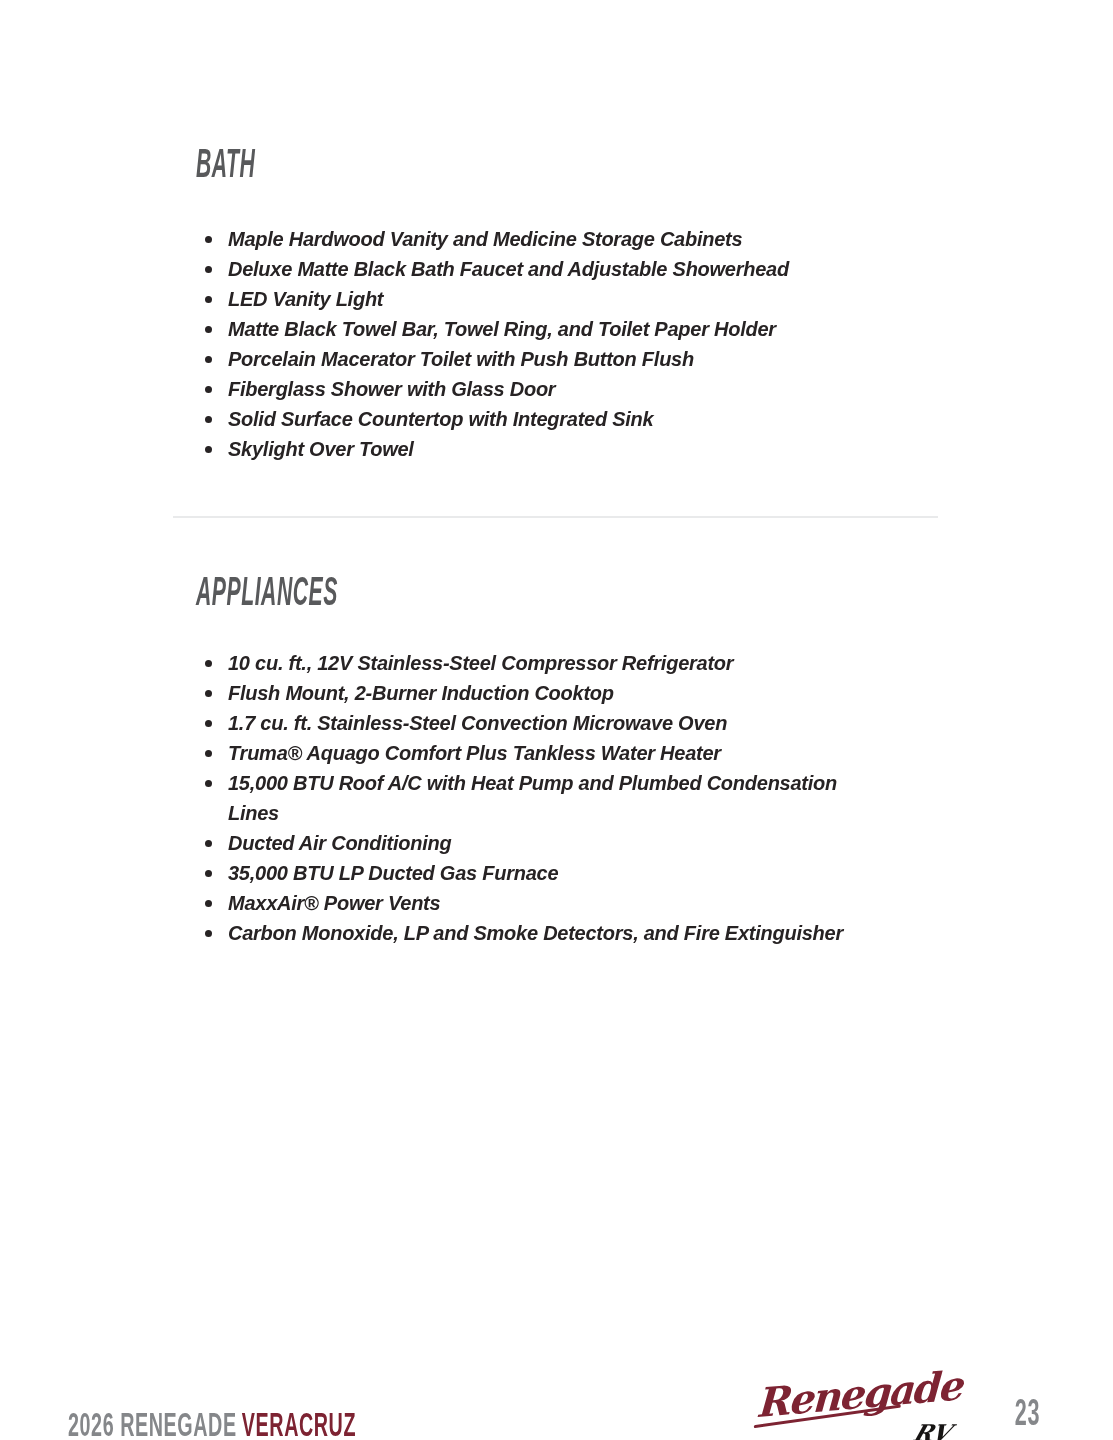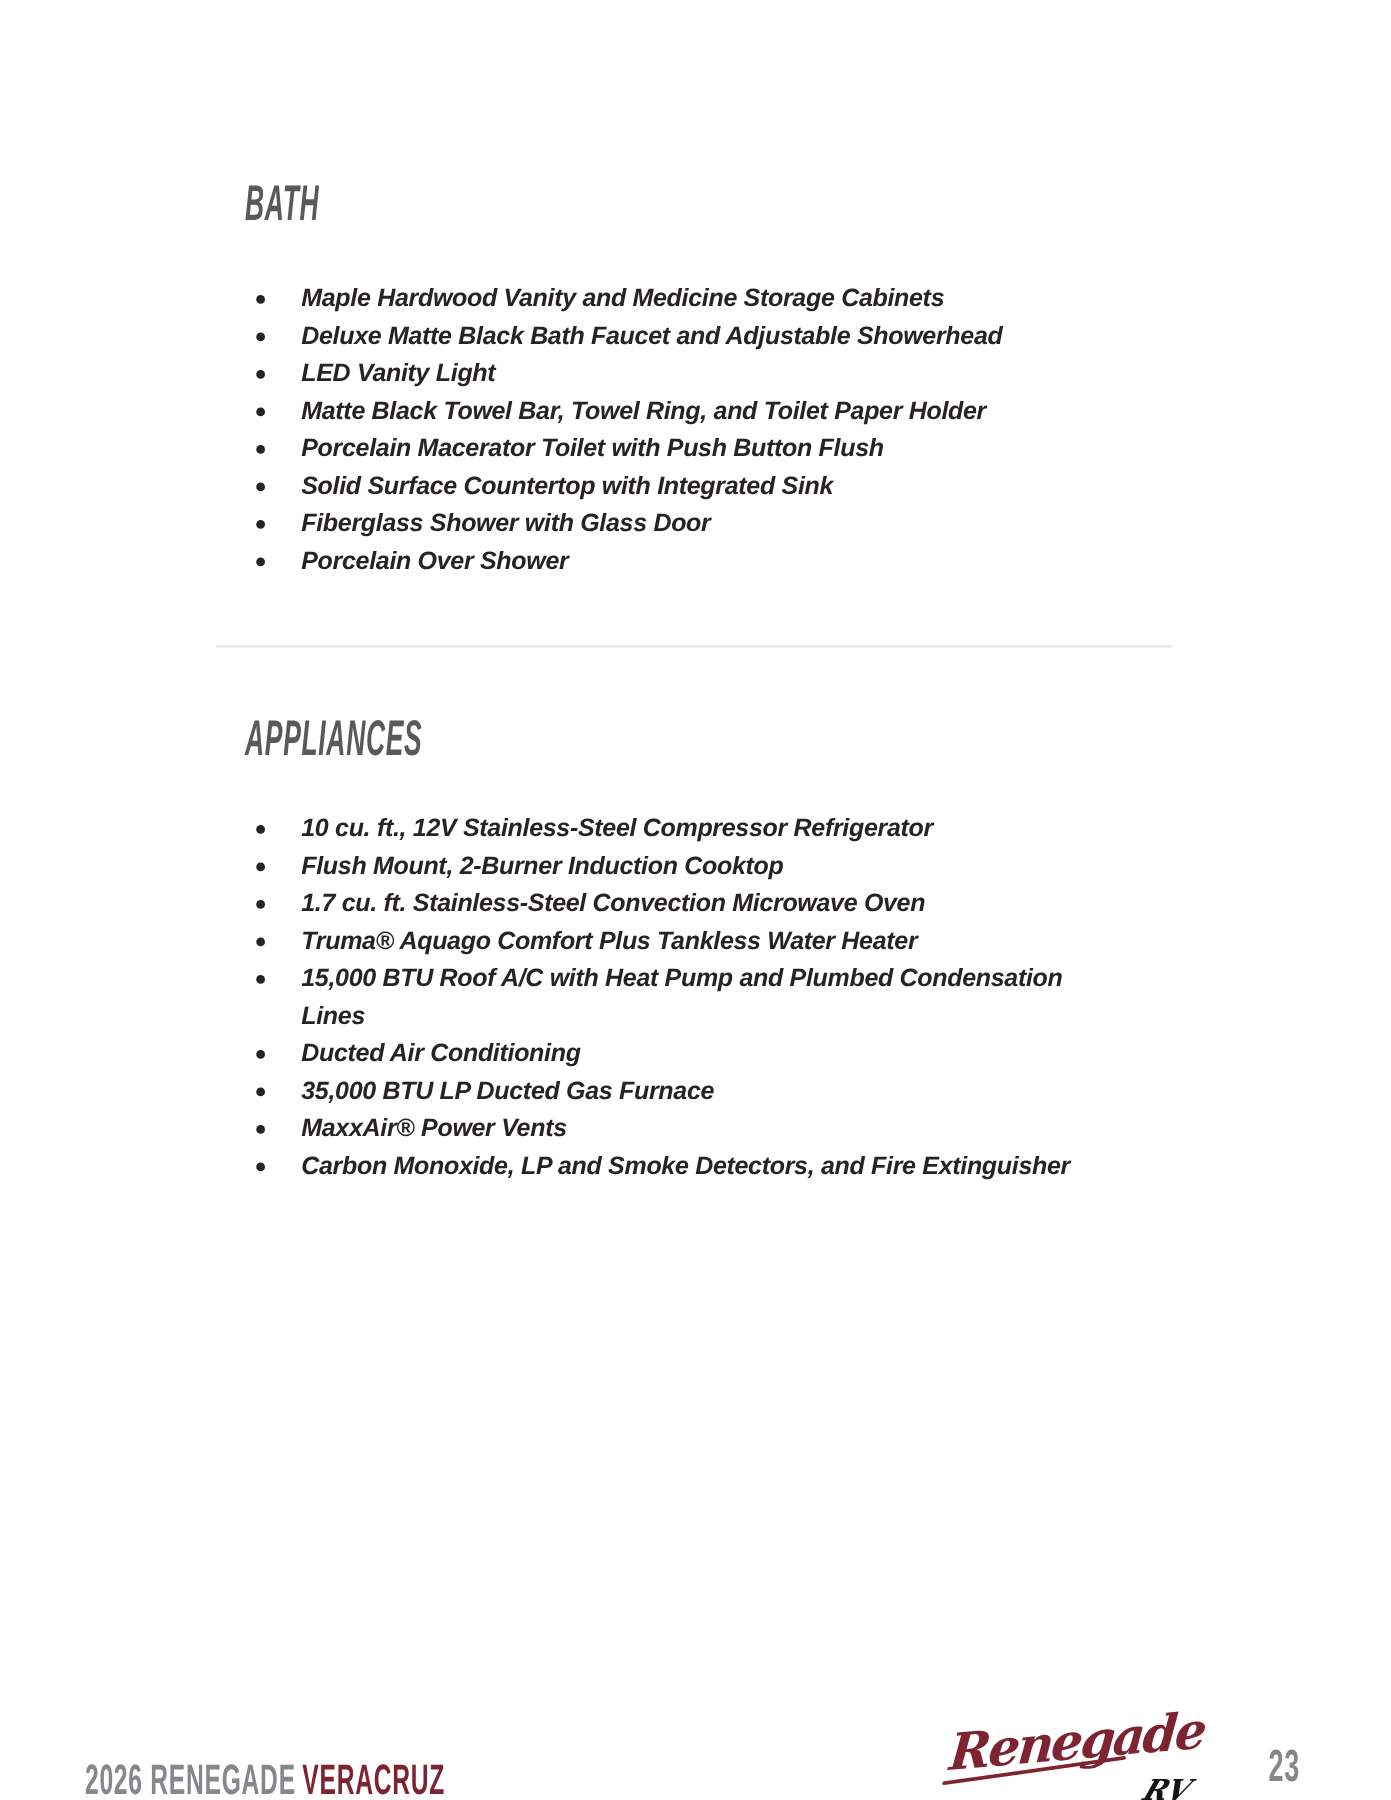--- a/index.html
+++ b/index.html
@@ -47,21 +47,21 @@
   }
   .bullet {
     flex: 0 0 auto;
     width: 7px;
     height: 7px;
     border-radius: 50%;
     background: #272324;
     margin-top: 11.5px;
     margin-right: 16px;
   }
-  .item-text { white-space: pre-line; margin-left: 13px; }
+  .item-text { white-space: pre-line; }
   .divider {
     border: none;
     height: 2px;
     background: #e9eaeb;
     width: 765px;
     margin: 52px 0 0 -23px;
   }
   .section-gap { margin-top: 56px; }
   .appliances-list { margin-top: 40px; }
 
@@ -167,29 +167,29 @@
           <li>
             <span class="bullet"></span>
             <span class="item-text">Matte Black Towel Bar, Towel Ring, and Toilet Paper Holder</span>
           </li>
           <li>
             <span class="bullet"></span>
             <span class="item-text">Porcelain Macerator Toilet with Push Button Flush</span>
           </li>
           <li>
             <span class="bullet"></span>
+            <span class="item-text">Fiberglass Shower with Glass Door</span>
+          </li>
+          <li>
+            <span class="bullet"></span>
             <span class="item-text">Solid Surface Countertop with Integrated Sink</span>
           </li>
           <li>
             <span class="bullet"></span>
-            <span class="item-text">Fiberglass Shower with Glass Door</span>
-          </li>
-          <li>
-            <span class="bullet"></span>
-            <span class="item-text">Porcelain Over Shower</span>
+            <span class="item-text">Skylight Over Towel</span>
           </li>
         </ul>
     </section>
 
     <hr class="divider">
 
     <section class="section-gap">
       <h2 class="section-heading">APPLIANCES</h2>
       <ul class="spec-list appliances-list">
           <li>

